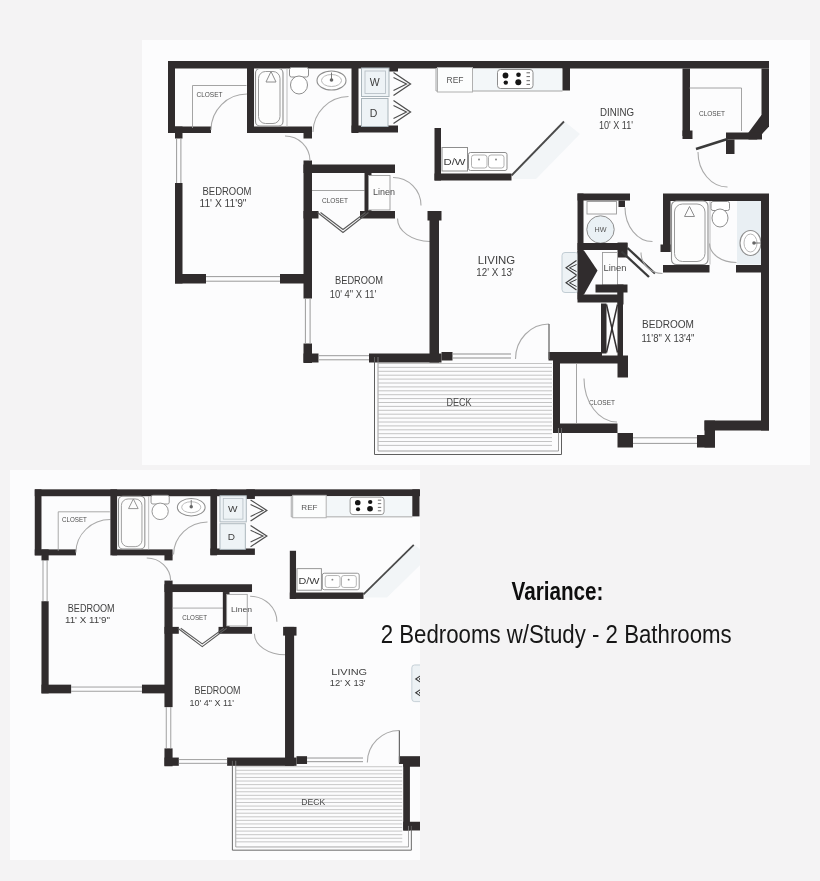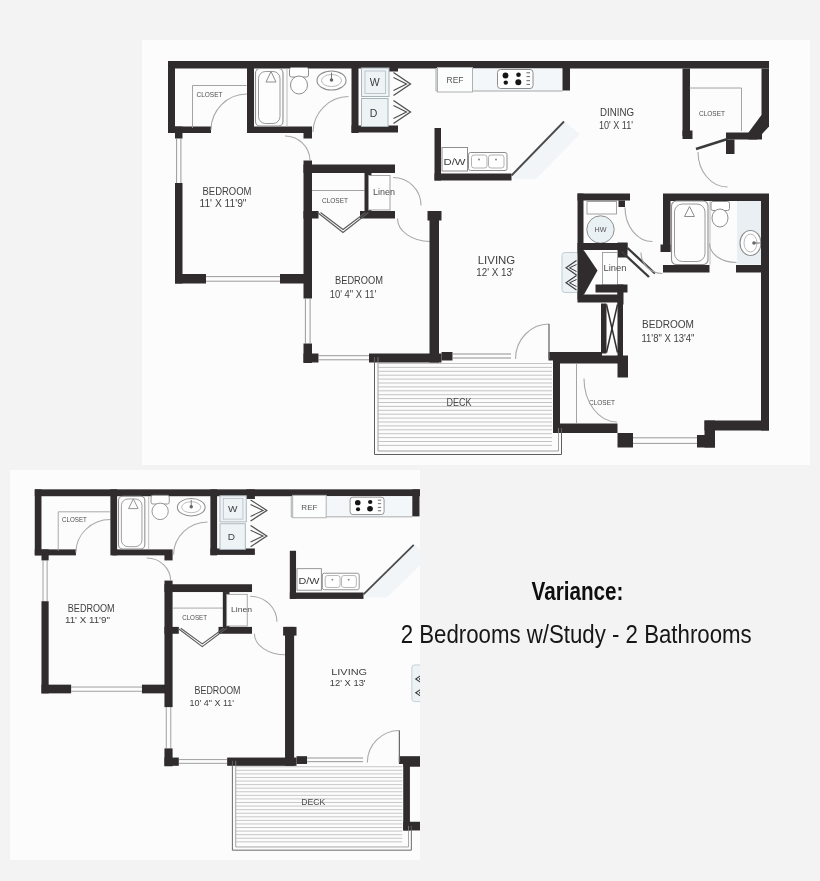--- a/index.html
+++ b/index.html
@@ -3,21 +3,21 @@
 <meta charset="utf-8">
 <title>Floor Plan</title>
 <style>
   html,body{margin:0;padding:0;}
   body{width:820px;height:881px;background:#f4f3f4;position:relative;overflow:hidden;
        font-family:"Liberation Sans", sans-serif;}
   .scan{position:absolute;background:#fcfcfd;}
   #scan-top{left:142px;top:40px;width:668px;height:425px;}
   #scan-bottom{left:10px;top:470px;width:410px;height:390px;}
   svg text{font-family:"Liberation Sans", sans-serif;}
-  #vartext{position:absolute;left:380px;top:560px;text-decoration:underline;}
+  #vartext{position:absolute;left:360px;top:560px;text-decoration:underline;}
 </style>
 </head>
 <body>
 
 <div class="scan" id="scan-top">
 <svg width="668" height="425" viewBox="142 40 668 425">
 
 <g>
         <rect x="168" y="61" width="601" height="7.5" fill="#302c2d"></rect>
       </g>

